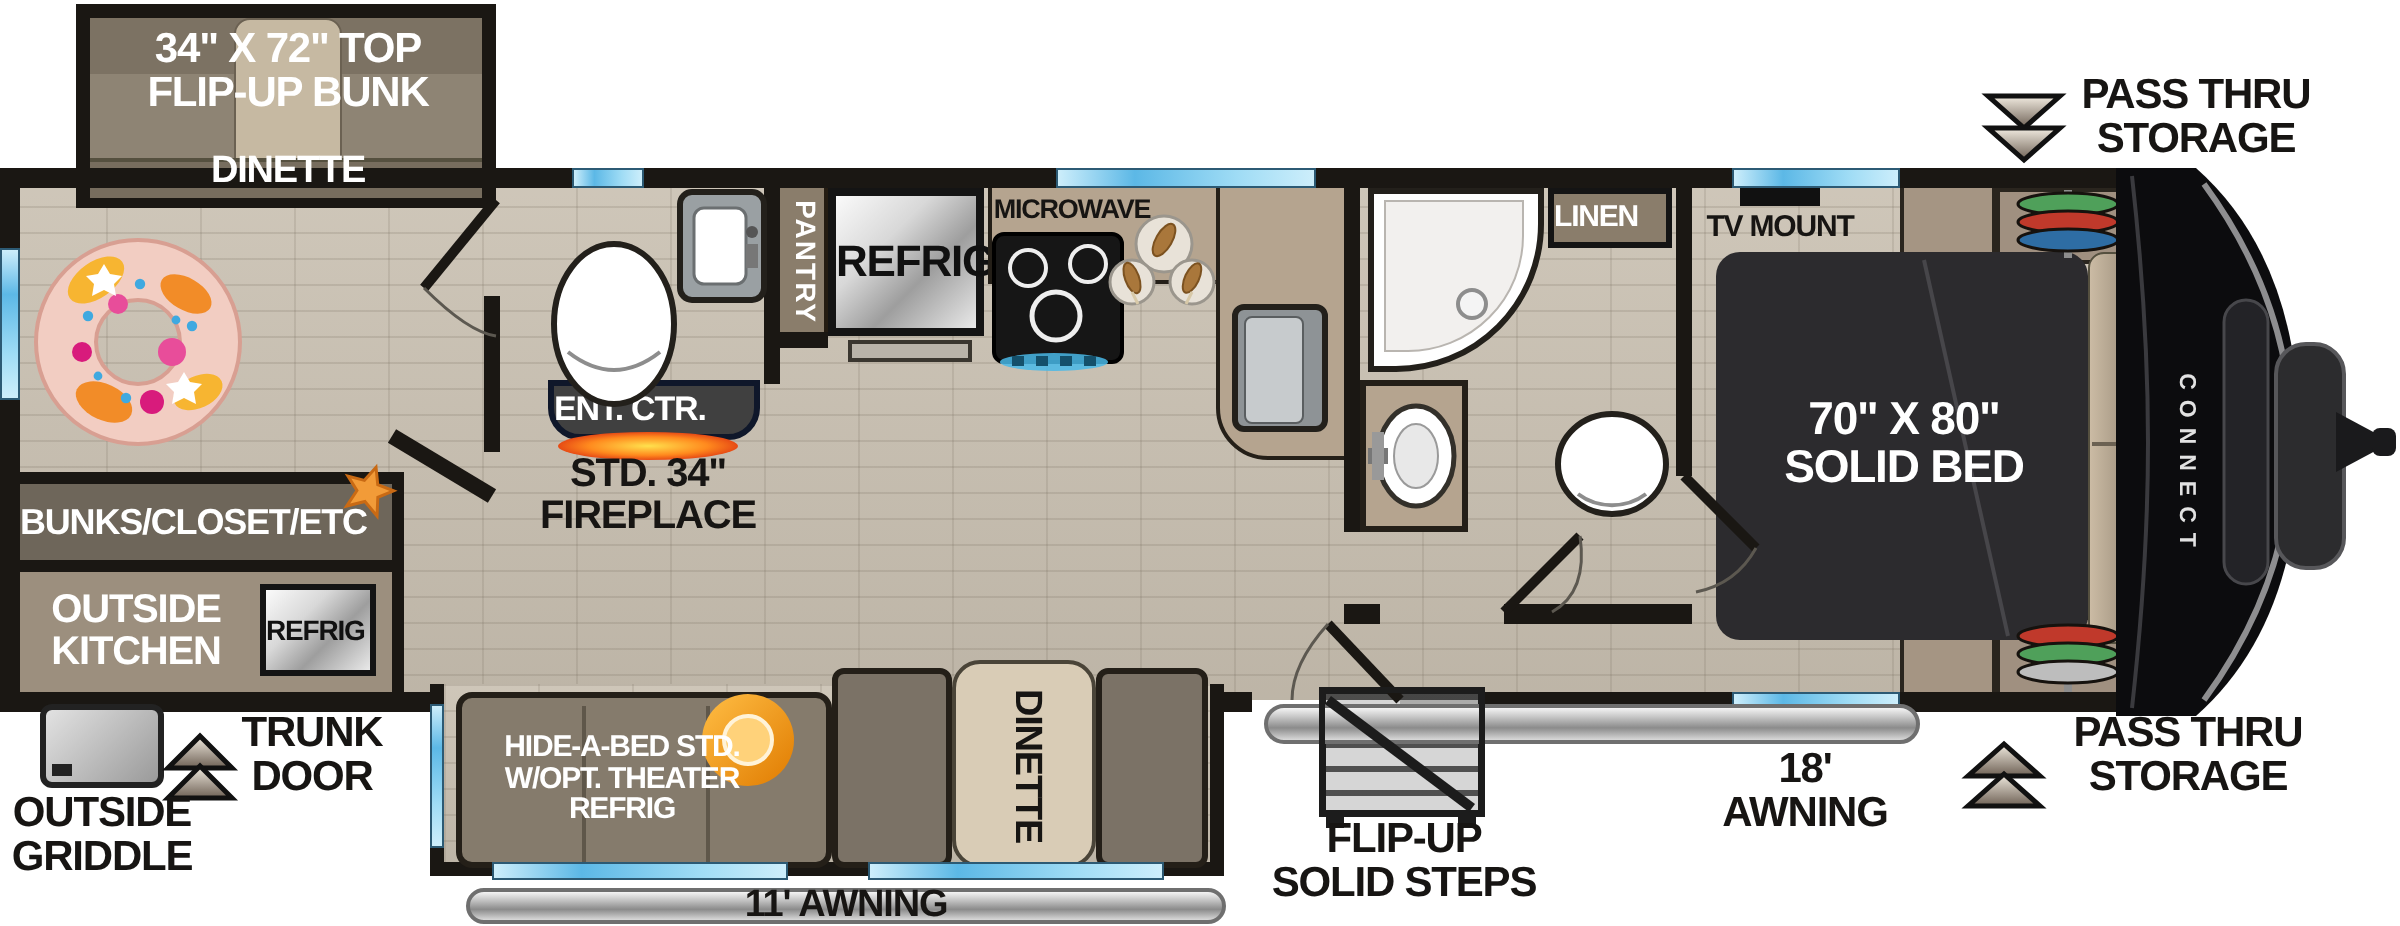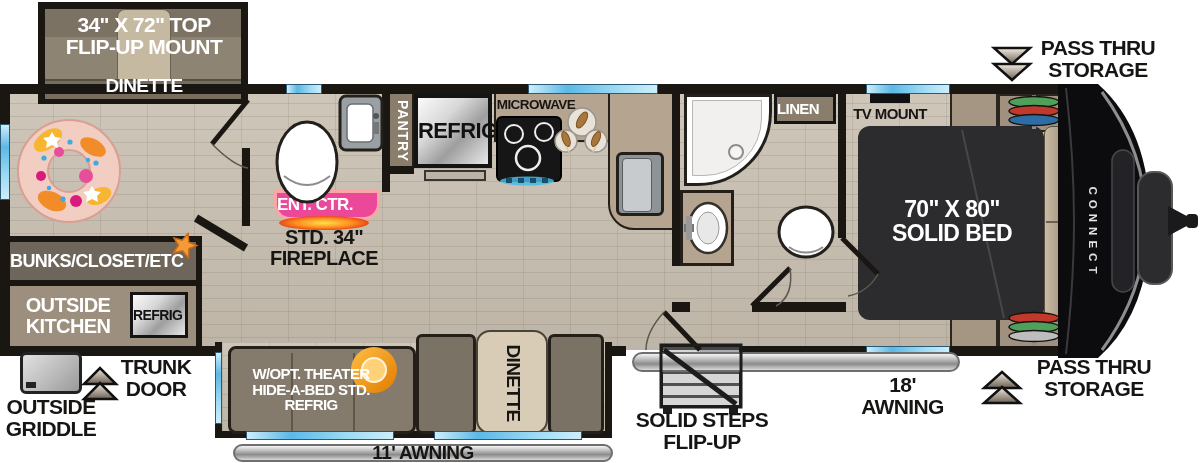--- a/index.html
+++ b/index.html
@@ -59,21 +59,21 @@
     <div class="abs" style="left:72px;top:0;width:52px;height:86px;background:#c6b9a2;border-radius:8px;border:1px solid #6b6152;"></div>
     <div class="abs" style="left:0;top:70px;width:196px;height:18px;background:#776d5e;border-top:2px solid #55503f;"></div>
   </div>
 
   <div class="abs box" style="left:6px;top:236px;width:196px;height:50px;background:#6e665a;border-top:6px solid #1a1713;border-bottom:6px solid #1a1713;border-right:6px solid #1a1713;z-index:10;"></div>
   <div class="abs box" style="left:6px;top:286px;width:196px;height:60px;background:#9c8f7e;border-right:6px solid #1a1713;z-index:10;"></div>
   <div class="abs box metal flex" style="left:130px;top:292px;width:58px;height:46px;border:3px solid #141414;z-index:11;">
     <div class="lbl" style="position:static;font-size:14px;color:#111;">REFRIG</div>
   </div>
 
-  <div class="abs box flex" style="left:274px;top:190px;width:106px;height:30px;background:#ec4899;border:3px solid #fca5a5;border-radius:0 0 16px 16px;z-index:10;">
+  <div class="abs box flex" style="left:274px;top:190px;width:106px;height:30px;background:#404040;border:3px solid #0f172a;border-radius:0 0 16px 16px;z-index:10;">
     <div class="lbl wlbl" style="position:static;font-size:17px;">ENT. CTR.</div>
   </div>
   <div class="abs box" style="left:386px;top:90px;width:28px;height:80px;background:#8a7d6b;border:2px solid #241c12;z-index:10;"></div>
 
   <div class="abs box metal flex" style="left:414px;top:94px;width:78px;height:74px;border:4px solid #141414;z-index:10;">
     <div class="lbl" style="position:static;font-size:22px;color:#111;">REFRIG</div>
   </div>
   <div class="abs" style="left:424px;top:170px;width:58px;height:7px;background:#b9b3a9;border:2px solid #3a362f;z-index:10;"></div>
 
   <div class="abs box" style="left:494px;top:90px;width:182px;height:52px;background:#b5a48f;border:2px solid #241f18;z-index:10;"></div>
@@ -266,21 +266,21 @@
     </g>
 
     <g>
       <circle cx="374" cy="370" r="23" fill="url(#ghat)"></circle>
       <circle cx="374" cy="370" r="12" fill="#ffd27a" stroke="#fff3d8" stroke-width="2"></circle>
     </g>
   </svg>
 
   <div class="lbl wlbl" style="left:48px;top:14px;width:192px;font-size:21px;">
     <div>34" X 72" TOP</div>
-    <div>FLIP-UP MOUNT</div>
+    <div>FLIP-UP BUNK</div>
   </div>
   <div class="lbl wlbl" style="left:48px;top:76px;width:192px;font-size:19px;">DINETTE</div>
 
   <div class="lbl" style="left:1028px;top:37px;width:140px;font-size:21px;">
     <div>PASS THRU</div>
     <div>STORAGE</div>
   </div>
   <div class="lbl" style="left:1020px;top:356px;width:148px;font-size:21px;">
     <div>PASS THRU</div>
     <div>STORAGE</div>
@@ -311,34 +311,34 @@
   <div class="lbl" style="left:492px;top:98px;width:88px;font-size:13.5px;">MICROWAVE</div>
 
   <div class="lbl" style="left:840px;top:106px;width:100px;font-size:15px;">TV MOUNT</div>
 
   <div class="lbl wlbl" style="left:866px;top:198px;width:172px;font-size:23px;">
     <div>70" X 80"</div>
     <div>SOLID BED</div>
   </div>
 
   <div class="lbl wlbl" style="left:232px;top:366px;width:158px;font-size:15px;">
+    <div>HIDE-A-BED STD.</div>
     <div>W/OPT. THEATER</div>
-    <div>HIDE-A-BED STD.</div>
     <div>REFRIG</div>
   </div>
 
   <div class="lbl rot" style="left:523px;top:340px;width:86px;height:20px;font-size:19px;line-height:20px;color:#171513;">DINETTE</div>
 
   <div class="lbl" style="left:233px;top:444px;width:380px;font-size:19px;line-height:18px;z-index:50;">11' AWNING</div>
 
   <div class="lbl" style="left:845px;top:374px;width:115px;font-size:21px;">
     <div>18'</div>
     <div>AWNING</div>
   </div>
 
   <div class="lbl" style="left:632px;top:409px;width:140px;font-size:21px;">
+    <div>FLIP-UP</div>
     <div>SOLID STEPS</div>
-    <div>FLIP-UP</div>
   </div>
 
   <div class="lbl rot" style="left:1100px;top:160px;width:145px;height:14px;font-size:11.5px;line-height:14px;letter-spacing:5px;color:#e2e2e2;">CONNECT</div>
 
 </div>
 
 </body></html>

